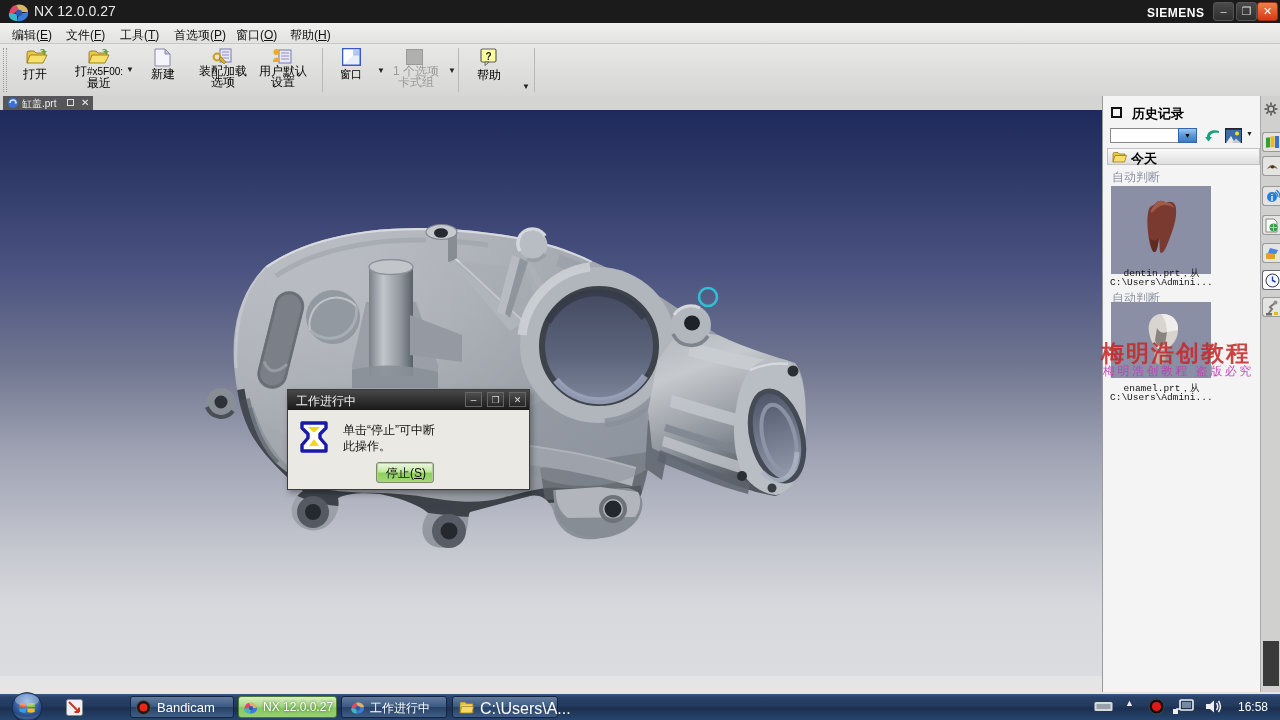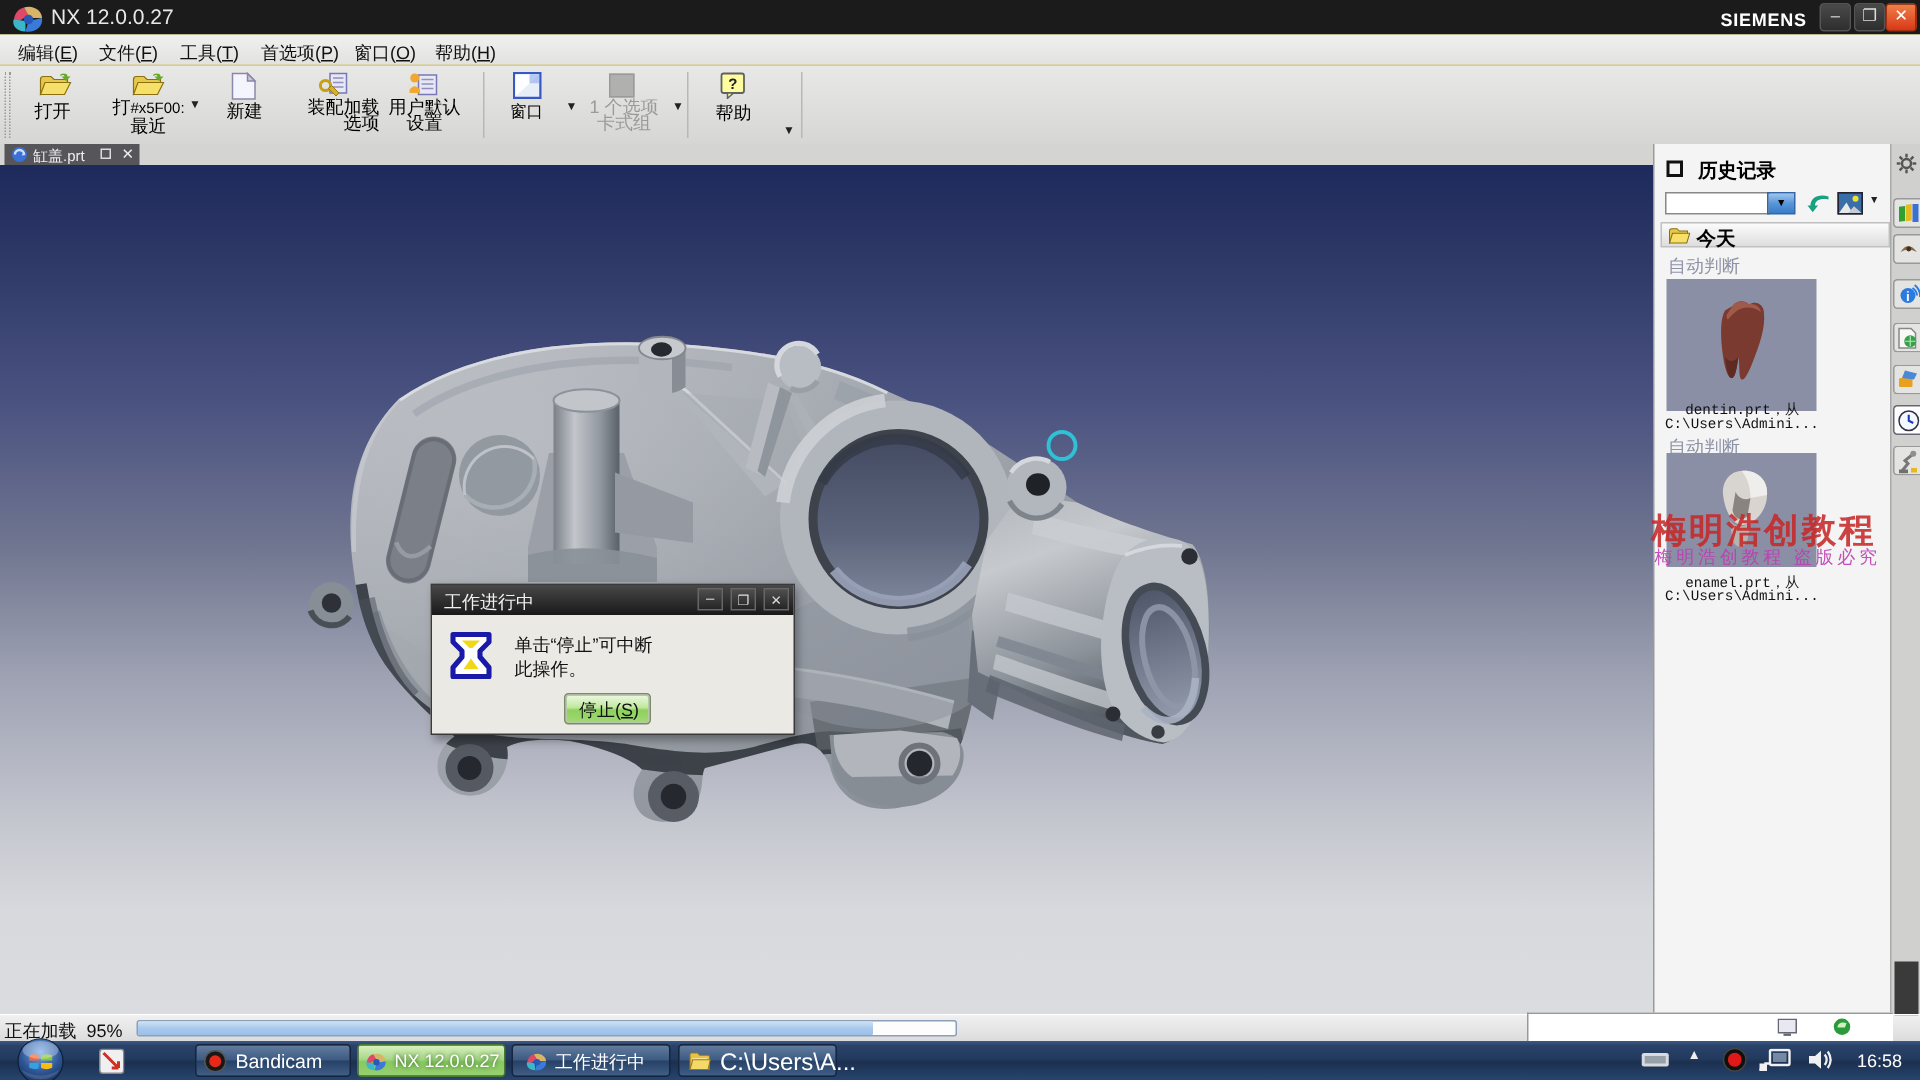--- a/index.html
+++ b/index.html
@@ -1,17 +1,17 @@
 <!DOCTYPE html>
 <html><head>
 <meta charset="utf-8">
 <style>
   * { margin:0; padding:0; box-sizing:border-box; }
   html,body { width:1280px; height:720px; overflow:hidden; font-family:"Liberation Sans", sans-serif; }
-  #app { position:relative; width:1280px; height:720px; background:#fde047; }
+  #app { position:relative; width:1280px; height:720px; background:#e5e5e5; }
   .abs { position:absolute; }
 
   
   #titlebar { position:absolute; left:0; top:0; width:1280px; height:23px; background:#1b1b1b; }
   #titlebar .nxname { position:absolute; left:34px; top:3px; color:#e8e8e8; font-size:14px; }
   #siemens { position:absolute; left:1147px; top:6px; color:#fff; font-weight:bold; font-size:12px; letter-spacing:0.5px; }
   .winbtn { position:absolute; top:2px; width:21px; height:19px; border-radius:3px; border:1px solid #555;
             background:linear-gradient(#4a4a4a,#2e2e2e); color:#ddd; text-align:center; font-size:11px; line-height:17px; }
   #btnmin { left:1213px; }
   #btnmax { left:1236px; }
@@ -106,21 +106,21 @@
     <div class="abs" style="left:138px;top:22px;width:50px;text-align:center;font-size:12px">新建</div>
 
     <svg class="abs" style="left:212px;top:4px" width="20" height="18" viewBox="0 0 20 18">
       <rect x="8" y="1" width="11" height="13" fill="#e8e8f4" stroke="#7878b8"></rect>
       <line x1="10" y1="4" x2="17" y2="4" stroke="#9090c0"></line>
       <line x1="10" y1="7" x2="17" y2="7" stroke="#9090c0"></line>
       <line x1="10" y1="10" x2="17" y2="10" stroke="#9090c0"></line>
       <circle cx="5" cy="9" r="3.4" fill="none" stroke="#c8a018" stroke-width="2"></circle>
       <path d="M7 11 L12 16 L14 14 L9 9 Z" fill="#d8b028" stroke="#907010" stroke-width="0.6"></path>
     </svg>
-    <div class="abs" style="left:193px;top:22px;width:60px;text-align:right;font-size:12px;line-height:11px">装配加载<br>选项</div>
+    <div class="abs" style="left:193px;top:22px;width:60px;text-align:center;font-size:12px;line-height:11px">装配加载<br>选项</div>
 
     <svg class="abs" style="left:272px;top:4px" width="20" height="18" viewBox="0 0 20 18">
       <rect x="7" y="2" width="12" height="13" fill="#e8e8f4" stroke="#7878b8"></rect>
       <line x1="9" y1="5" x2="17" y2="5" stroke="#9090c0"></line>
       <line x1="9" y1="8" x2="17" y2="8" stroke="#9090c0"></line>
       <line x1="9" y1="11" x2="17" y2="11" stroke="#9090c0"></line>
       <circle cx="4.5" cy="4" r="3" fill="#f0a830"></circle>
       <path d="M1 12 Q4.5 7 8 12 L8 14 L1 14 Z" fill="#f0a830"></path>
     </svg>
     <div class="abs" style="left:253px;top:22px;width:60px;text-align:center;font-size:12px;line-height:11px">用户默认<br>设置</div>
@@ -471,35 +471,20 @@
       <svg width="15" height="16" viewBox="0 0 15 16">
         <path d="M3 14 L7 9 L5 7 L10 3" stroke="#787878" stroke-width="2" fill="none"></path>
         <circle cx="10.5" cy="2.5" r="2" fill="#909090"></circle>
         <rect x="1" y="13" width="6" height="2.5" fill="#707070"></rect>
         <rect x="9" y="12" width="4" height="3" fill="#e8b820"></rect>
       </svg>
     </div>
     <div class="abs" style="left:2px;top:545px;width:16px;height:45px;background:#3a3a3a"></div>
   </div>
 
-  <div id="statusbar">
-    <span class="abs" style="left:3px;top:2px;font-size:12px;color:#111">正在加载&nbsp; 95%</span>
-    <div class="abs" style="left:91px;top:3px;width:547px;height:11px;background:#fdfdfd;border:1px solid #8ca0b8;border-radius:2px">
-      <div style="width:490px;height:9px;background:linear-gradient(#cfe2f6,#a8c9ec 50%,#9cc0e8);border-radius:1px"></div>
-    </div>
-    <div class="abs" style="left:1018px;top:-2px;width:244px;height:20px;background:#fff;border:1px solid #999;border-right:none"></div>
-    <svg class="abs" style="left:1185px;top:2px" width="13" height="12" viewBox="0 0 13 12">
-      <rect x="0.5" y="0.5" width="12" height="9" fill="#e8e8f0" stroke="#667"></rect>
-      <rect x="4" y="10" width="5" height="1.6" fill="#667"></rect>
-    </svg>
-    <svg class="abs" style="left:1222px;top:1px" width="12" height="13" viewBox="0 0 12 13">
-      <circle cx="6" cy="6.5" r="5.5" fill="#2a9a3a"></circle>
-      <path d="M3 7 C3 4 6 3 9 4 L8 7 Z" fill="#d0f0c0"></path>
-    </svg>
-  </div>
 
   <div id="taskbar">
 
     <svg class="abs" style="left:10px;top:-3px" width="34" height="33" viewBox="0 0 34 33">
       <defs>
         <radialGradient id="orbg" cx="0.5" cy="0.3" r="0.8">
           <stop offset="0" stop-color="#7aaae8"></stop>
           <stop offset="0.55" stop-color="#2e5696"></stop>
           <stop offset="1" stop-color="#122848"></stop>
         </radialGradient>

